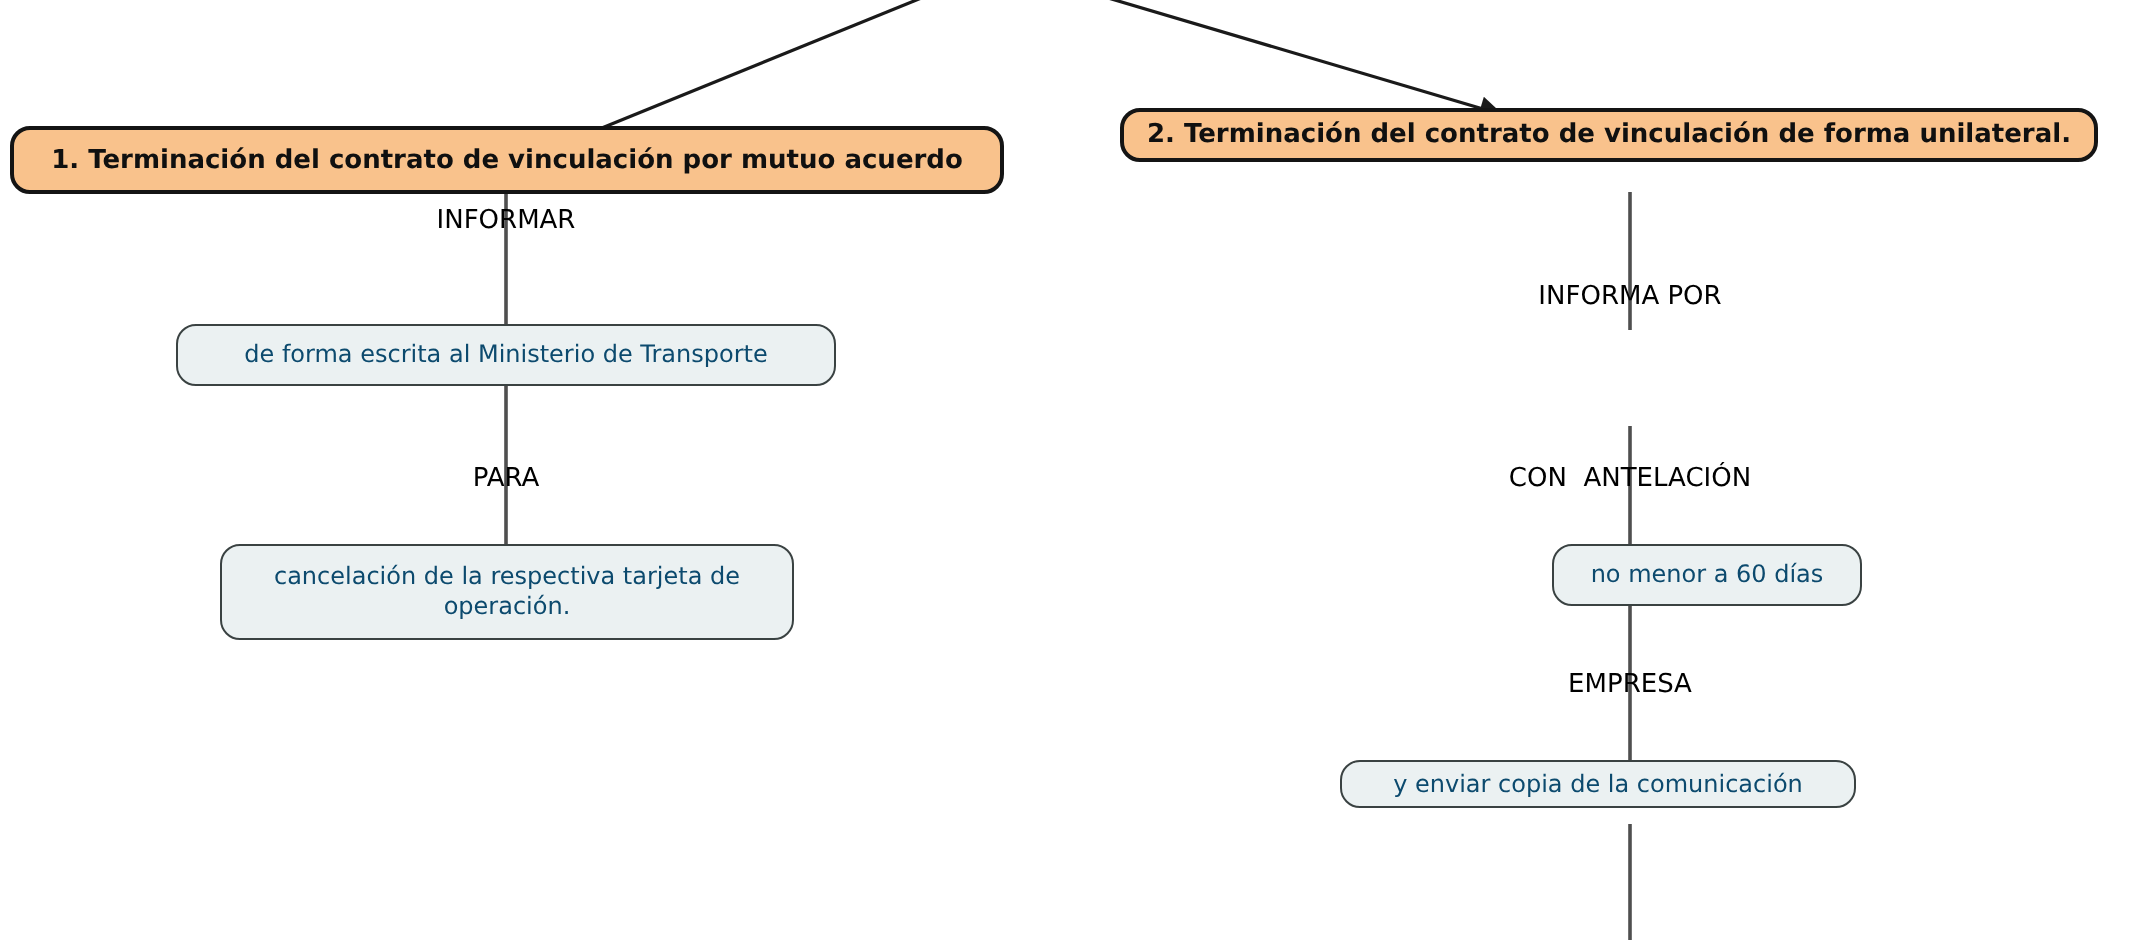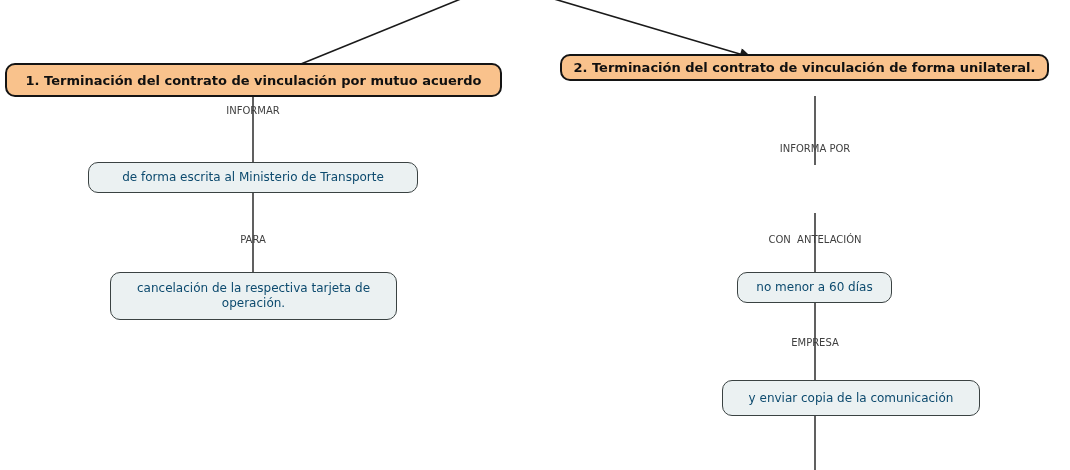--- a/index.html
+++ b/index.html
@@ -32,21 +32,21 @@
     font-size:12px;color:#0c4a6e;
     text-align:left;
     line-height:15px;
     white-space:nowrap;
     z-index:3;
   }
   .link-label{
     position:absolute;
     transform:translateX(-50%);
     text-align:center;
-    font-size:10px;color:#404040;
+    font-size:13px;color:#000000;
     line-height:14.5px;
     white-space:pre;
     z-index:2;
   }
   .link-label span{display:block;}
 </style>
 </head>
 <body>
 
 <div class="canvas">
@@ -85,20 +85,20 @@
     <span>operación.</span>
   </div>
 
   <div class="link-label" style="left:815px;top:113px;">
     <span>INFORMA POR</span>
   </div>
 
 
   <div class="link-label" style="left:815px;top:233px;">CON  ANTELACIÓN</div>
 
-  <div class="node-box" style="left:737px;top:272px;width:155px;height:31px;">no menor a 60 días</div>
+  <div class="node-box" style="left:776px;top:272px;width:155px;height:31px;">no menor a 60 días</div>
 
   <div class="link-label" style="left:815px;top:336px;">EMPRESA</div>
 
-  <div class="node-box" style="left:722px;top:380px;width:258px;height:36px;">y enviar copia de la comunicación</div>
+  <div class="node-box" style="left:670px;top:380px;width:258px;height:24px;">y enviar copia de la comunicación</div>
 
 
 </div>
 
 </body></html>

